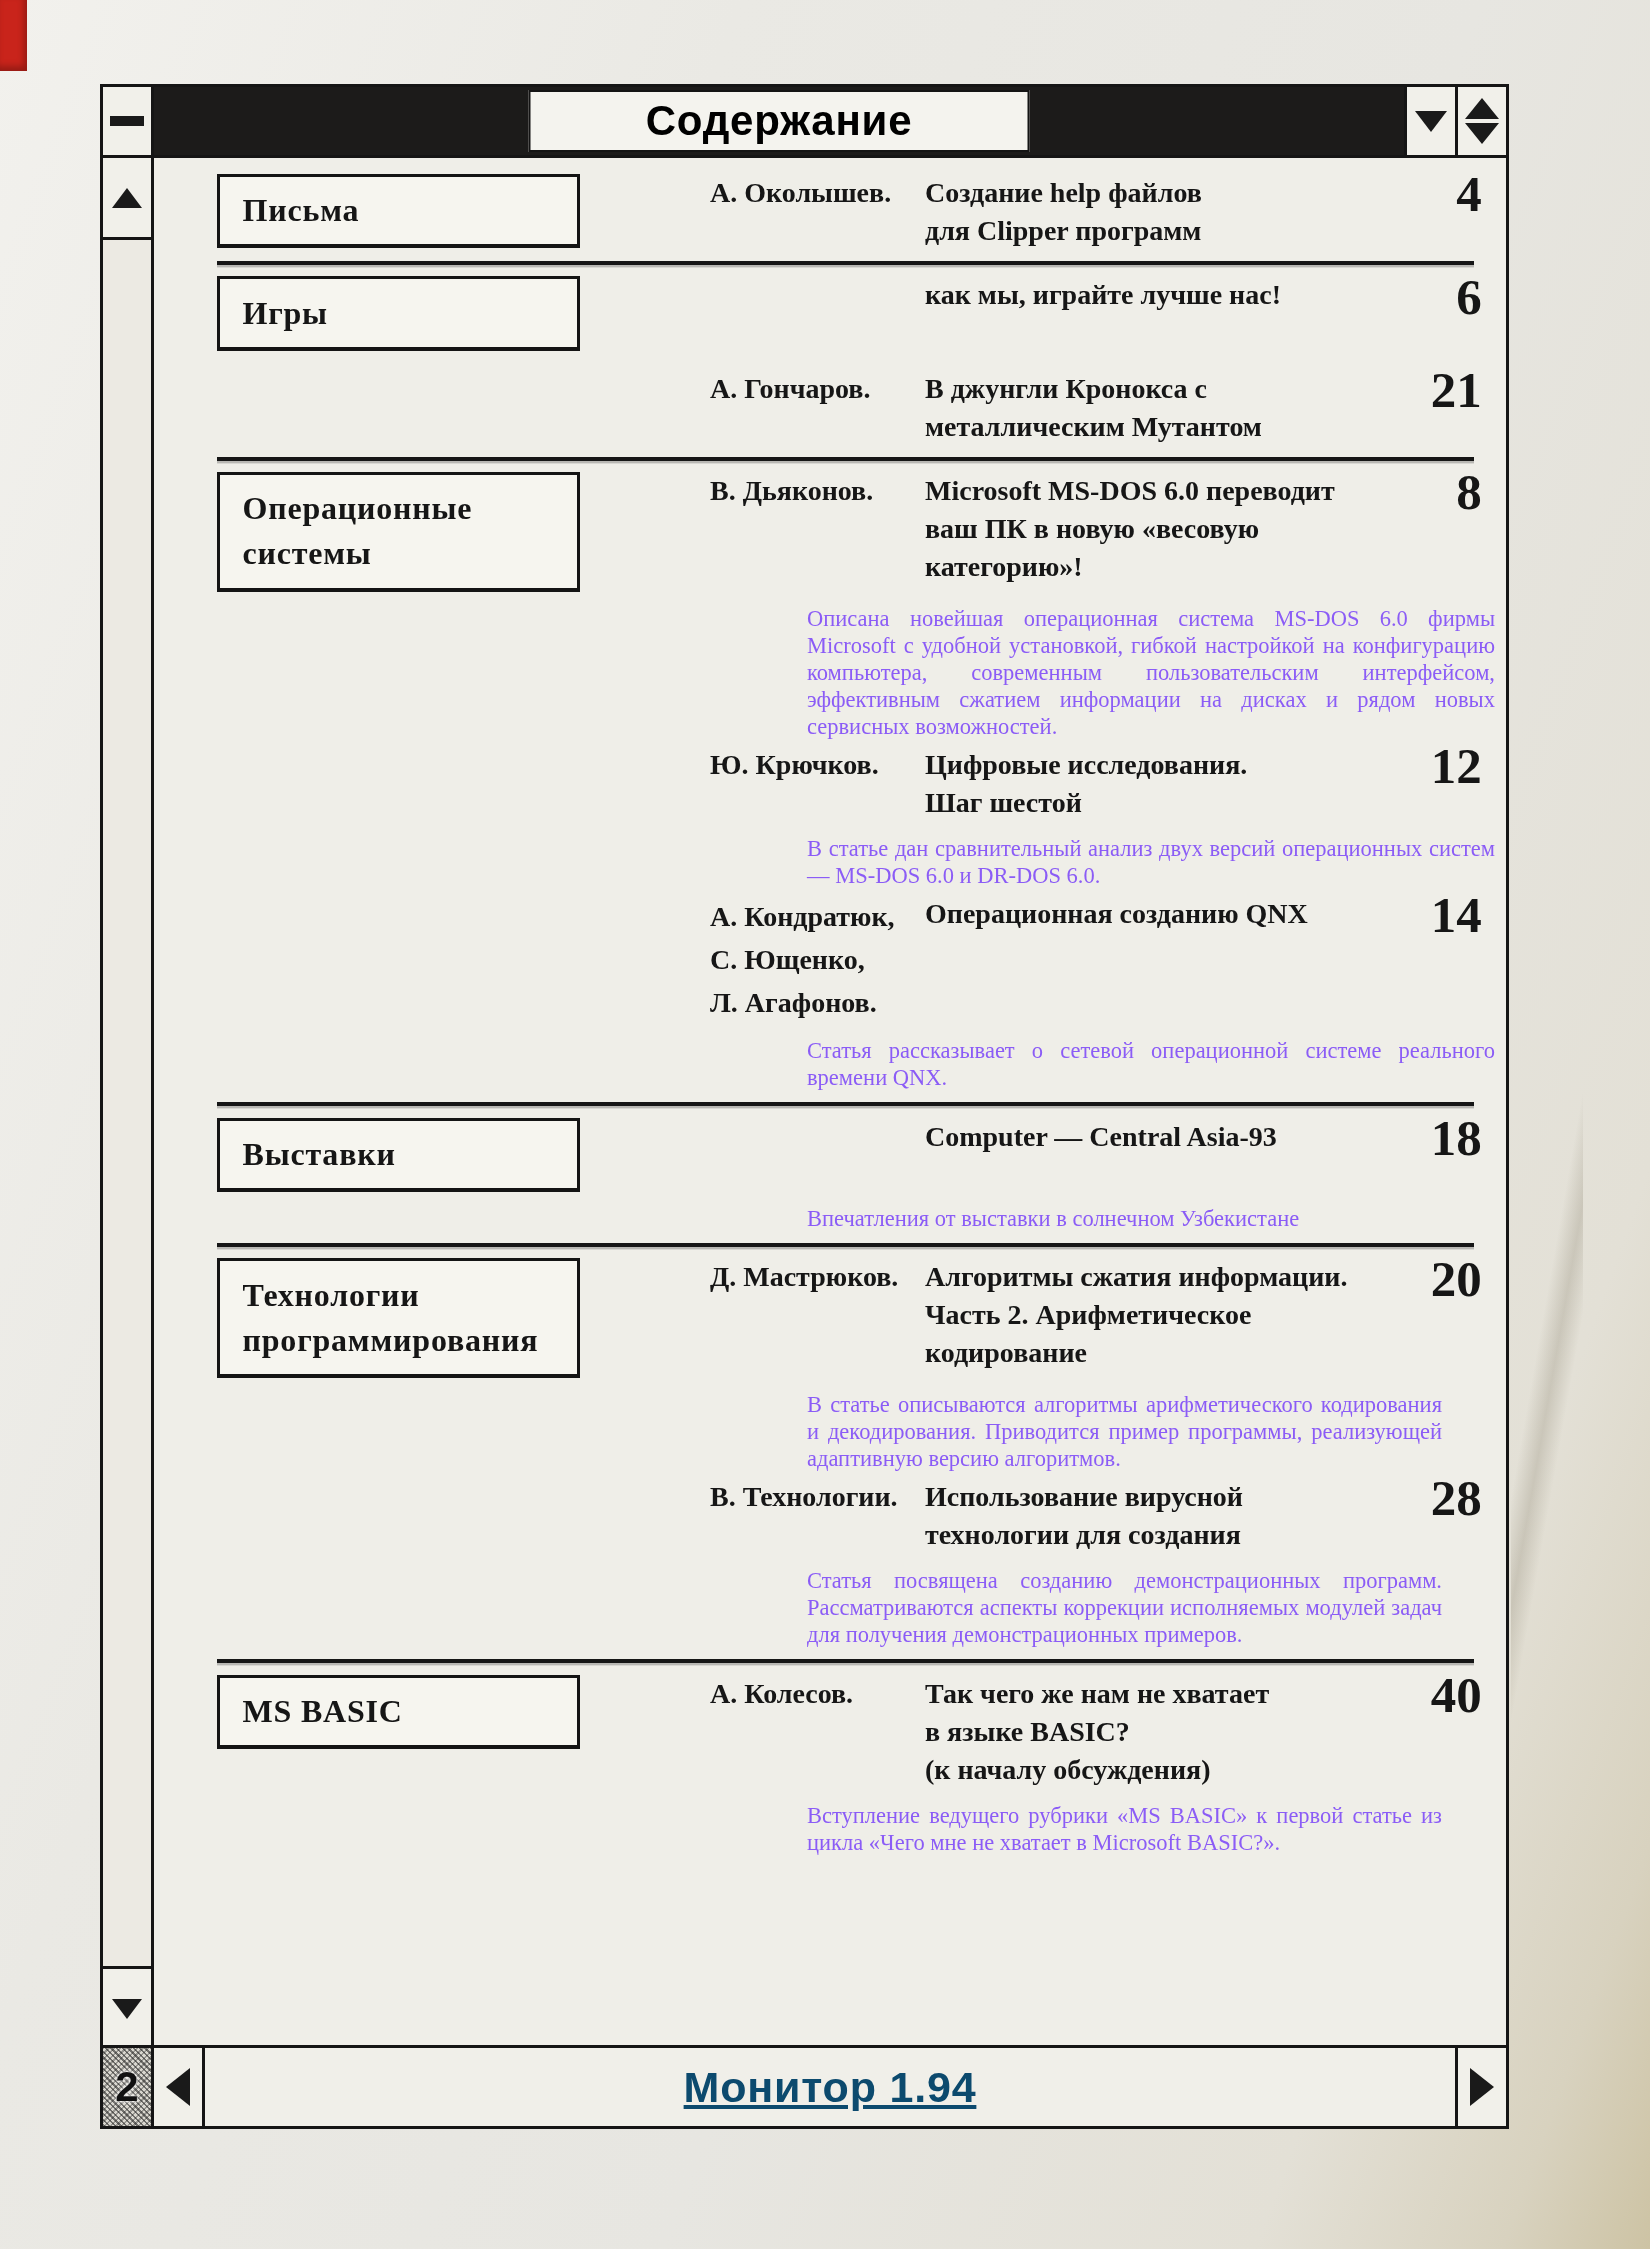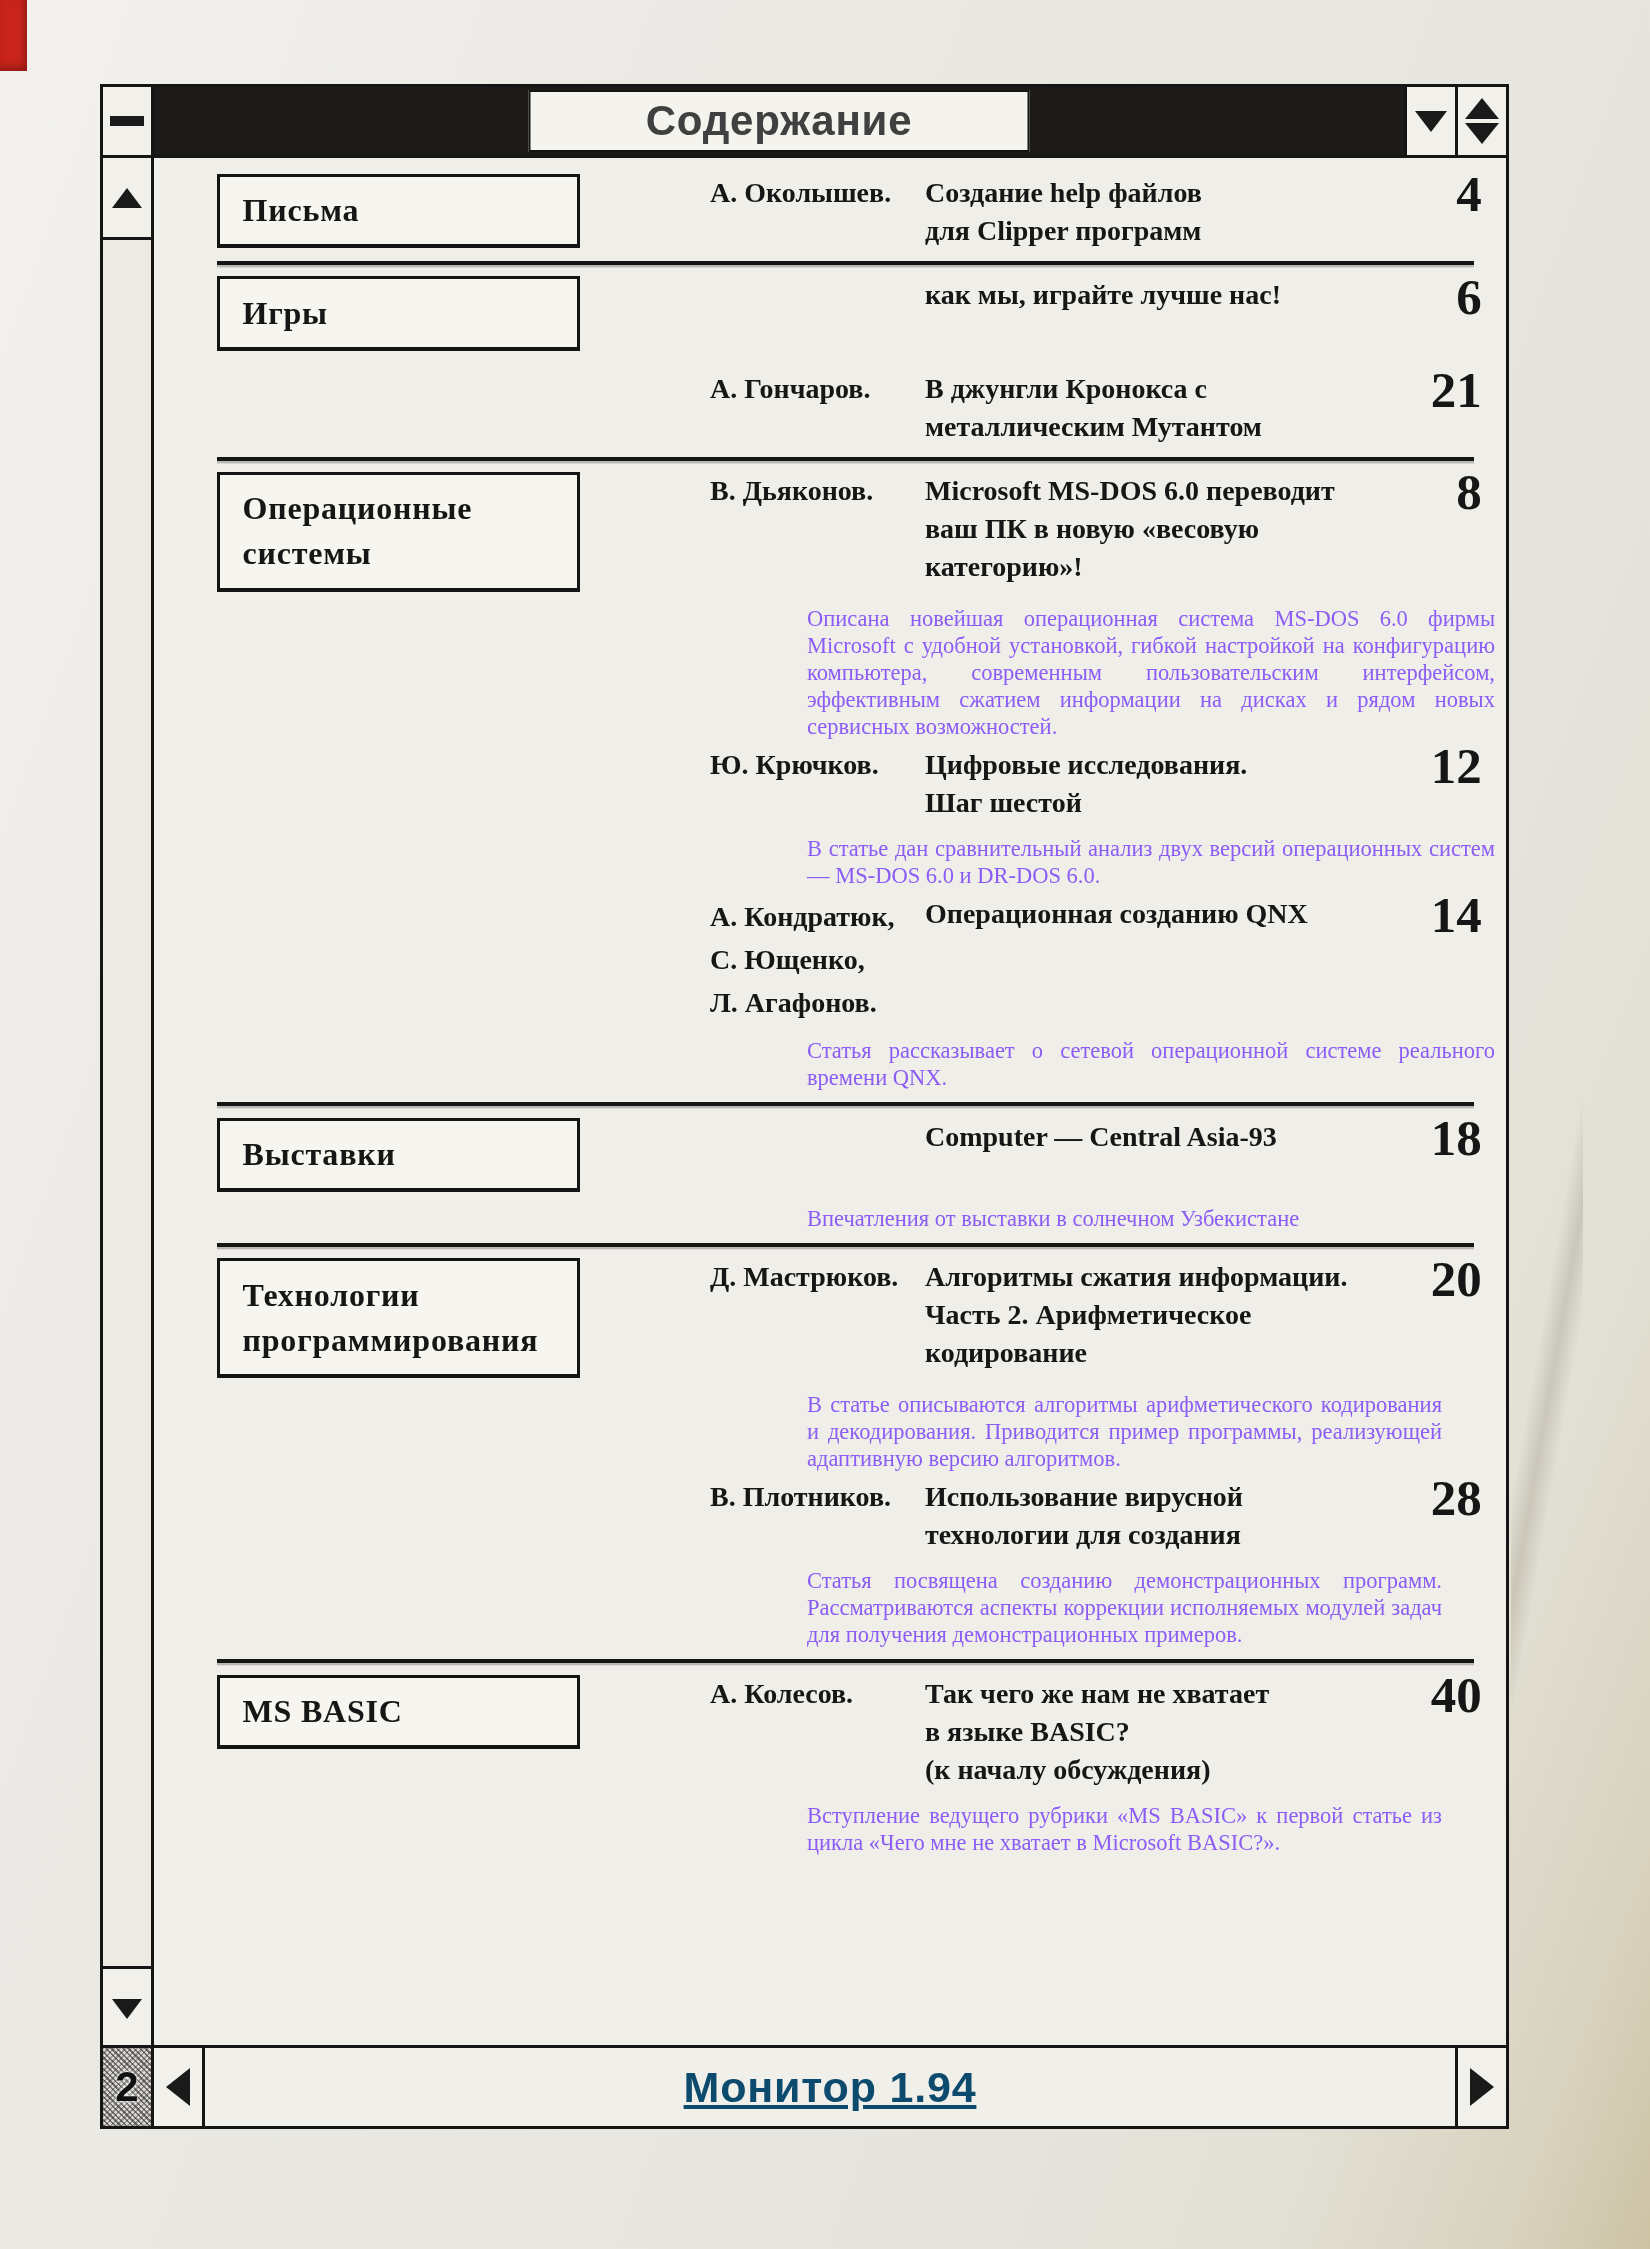--- a/index.html
+++ b/index.html
@@ -21,21 +21,21 @@
   .gl-4{left:1157px;top:1848px;width:337px;height:289px;opacity:.09;}
   .ghost-big-1{left:498px;top:1623px;font:700 88px "Liberation Sans",sans-serif;opacity:.13;filter:blur(1.6px);letter-spacing:21px;}
   .ghost-big-2{left:611px;top:1768px;font:700 96px "Liberation Sans",sans-serif;opacity:.11;filter:blur(1.6px);transform:skewX(-4deg);}
   .ghost-mirrored{left:1012px;top:1704px;font:700 35px "Liberation Sans",sans-serif;opacity:.14;filter:blur(0.8px);transform:scaleX(-1);}
   
   .window{position:absolute;left:100px;top:84px;width:1409px;height:2045px;background:#efeee8;border:3.2px solid #151515;box-sizing:border-box;}
   .titlebar{position:absolute;left:0;top:0;width:100%;height:71px;display:flex;box-sizing:border-box;border-bottom:3.2px solid #151515;}
   .tb-btn{width:51px;height:100%;background:#f1f0ea;border-right:3.2px solid #151515;display:flex;align-items:center;justify-content:center;box-sizing:border-box;flex:0 0 auto;}
   .tb-black{flex:1 1 auto;background:#1c1b1a;position:relative;}
   .tb-titlebox{position:absolute;left:50%;top:3.2px;transform:translateX(-50%);width:497px;height:58px;background:#f4f3ee;border:2.4px solid #141414;display:flex;align-items:center;justify-content:center;}
-  .tb-title{font:700 42px "Liberation Sans","DejaVu Sans",sans-serif;color:#404040;letter-spacing:0.8px;}
+  .tb-title{font:700 42px "Liberation Sans","DejaVu Sans",sans-serif;color:#000000;letter-spacing:0.8px;}
   .dash-icon{width:34px;height:10.4px;background:#1a1a1a;}
   .tb-right{border-left:3.2px solid #151515;border-right:none;}
   .tri-down{width:0;height:0;border-left:16px solid transparent;border-right:16px solid transparent;border-top:21px solid #1a1a1a;}
   .diamond{display:flex;flex-direction:column;align-items:center;gap:3.2px;}
   .diamond .t{border-left:17.7px solid transparent;border-right:17.7px solid transparent;border-bottom:21px solid #1a1a1a;width:0;height:0;}
   .diamond .b{border-left:17.7px solid transparent;border-right:17.7px solid transparent;border-top:21px solid #1a1a1a;width:0;height:0;}
   
   .vscroll{position:absolute;left:0;top:71px;width:51px;height:1890px;border-right:3.2px solid #151515;box-sizing:border-box;background:#eceae3;}
   .vs-btn{width:100%;height:82px;border-bottom:3.2px solid #151515;display:flex;align-items:center;justify-content:center;box-sizing:border-box;background:#f1f0ea;}
   .vs-btn-bottom{position:absolute;bottom:0;left:0;border-top:3.2px solid #151515;border-bottom:none;}
@@ -225,21 +225,21 @@
         <div class="title-line">Алгоритмы сжатия информации.</div>
         <div class="title-line">Часть 2. Арифметическое</div>
         <div class="title-line">кодирование</div>
       </div>
       <div class="pagenum">20</div>
     </div>
     <div class="abstract narrow">В статье описываются алгоритмы арифметического кодирования и декодирования. Приводится пример программы, реализующей адаптивную версию алгоритмов.</div>
 
     <div class="entry">
       <div></div>
-      <div class="author">В. Плотников.</div>
+      <div class="author">В. Технологии.</div>
       <div>
         <div class="title-line">Использование вирусной</div>
         <div class="title-line">технологии для создания</div>
       </div>
       <div class="pagenum">28</div>
     </div>
     <div class="abstract narrow">Статья посвящена созданию демонстрационных программ. Рассматриваются аспекты коррекции исполняемых модулей задач для получения демонстрационных примеров.</div>
 
     <div class="rule"></div>
 

